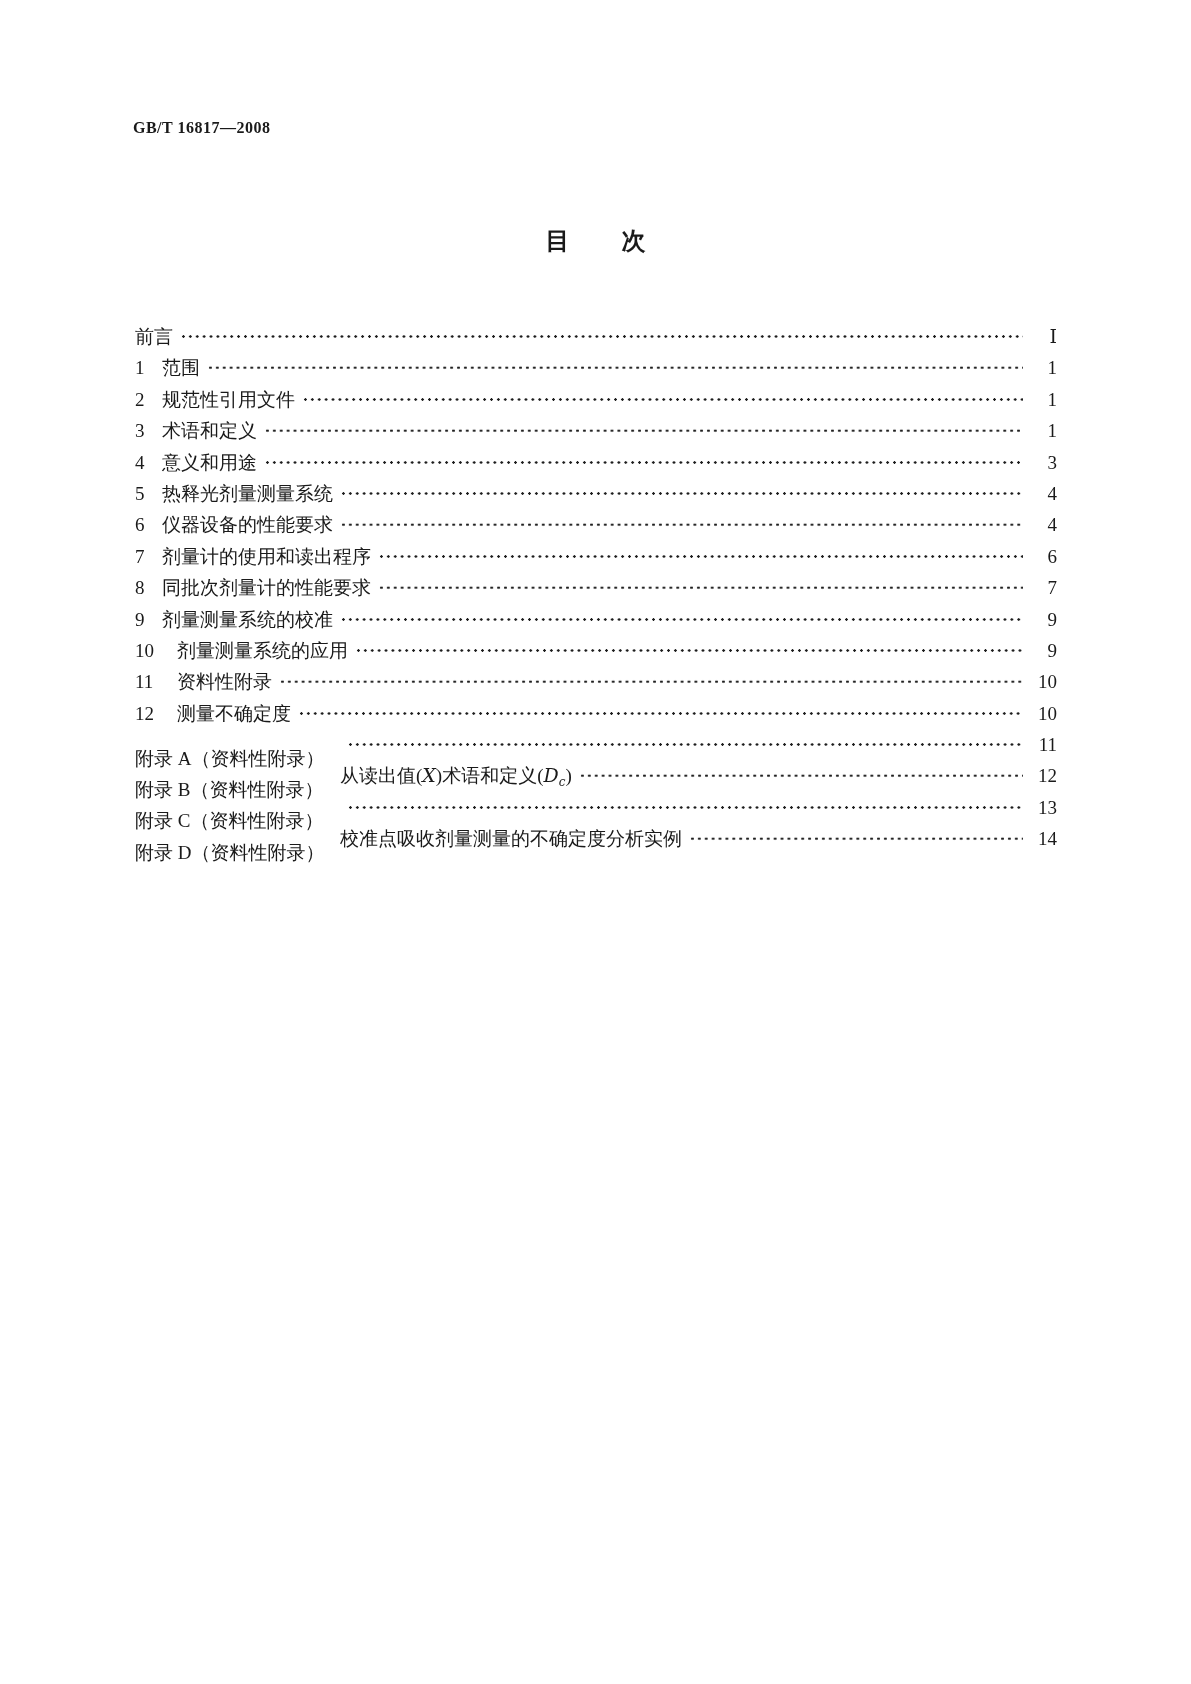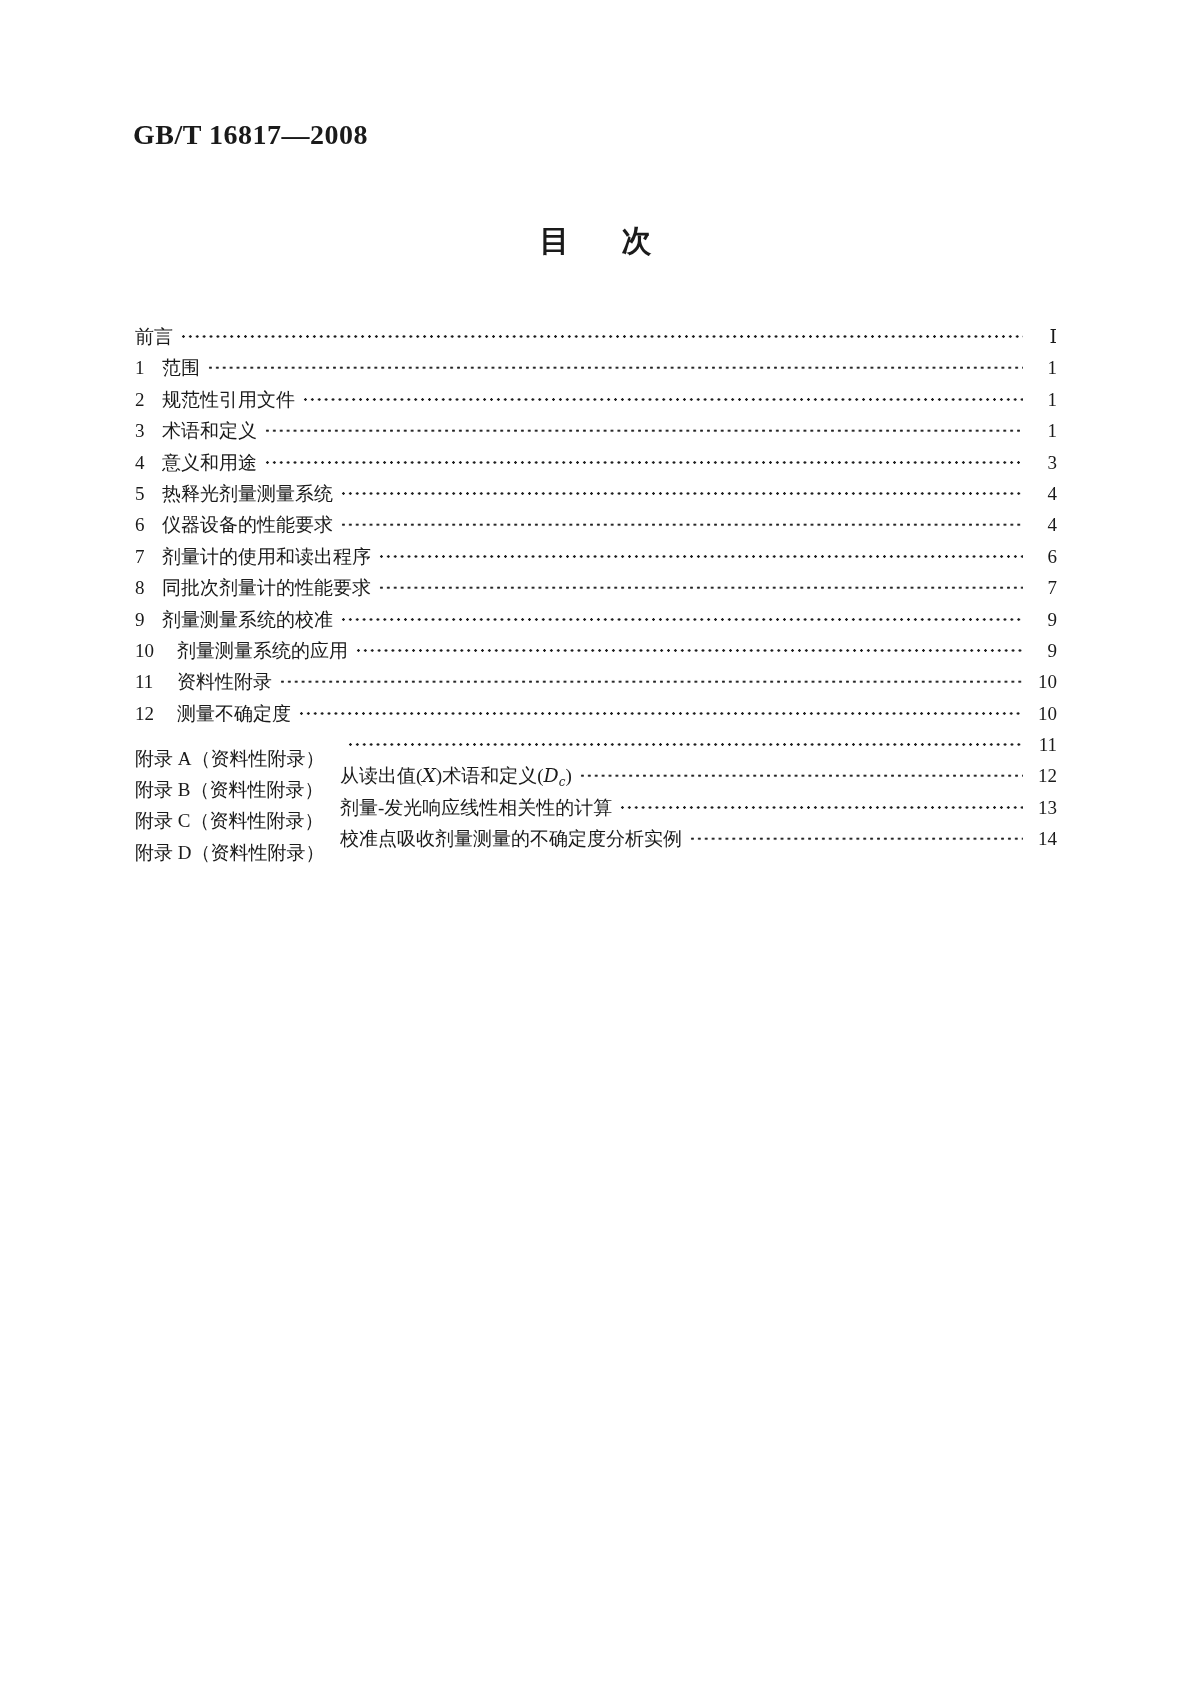--- a/index.html
+++ b/index.html
@@ -7,27 +7,27 @@
     position:relative;
     width:1191px;height:1684px;
     margin:0 auto;
     background:#ffffff;
     color:#1a1a1a;
     font-family:"Liberation Serif","DejaVu Serif",serif;
     overflow:hidden;
   }
   .std-code{
     position:absolute;left:133px;top:119px;
-    font-size:28px;font-weight:700;letter-spacing:0.5px;
+    font-size:16px;font-weight:700;letter-spacing:0.5px;
     white-space:nowrap;
   }
   .toc-title{
     position:absolute;left:0;right:0;top:222px;margin:0;
     text-align:center;
-    font-size:30px;font-weight:700;line-height:38px;
+    font-size:24px;font-weight:700;line-height:38px;
   }
   .toc-title .t1{margin-right:52px;}
   .toc{
     position:absolute;left:135px;top:321px;width:922px;
   }
   .toc-row{
     display:flex;align-items:center;
     height:31.4px;
     font-size:19px;line-height:31.4px;
     white-space:nowrap;
@@ -145,21 +145,20 @@
         <span class="pagenum">11</span>
       </div>
       <div class="toc-row">
         <span class="num appx">附录 B（资料性附录）</span>
         <span class="label"><span>从读出值(</span><span class="seg-i">X</span><span>)术语和定义(</span><span class="seg-i">D</span><sub class="seg-sub">c</sub><span>)</span></span>
         <span class="leader"></span>
         <span class="pagenum">12</span>
       </div>
       <div class="toc-row">
         <span class="num appx">附录 C（资料性附录）</span>
-        <span class="label">剂量-发光响应线性相关性的计算</span>
         <span class="leader"></span>
         <span class="pagenum">13</span>
       </div>
       <div class="toc-row">
         <span class="num appx">附录 D（资料性附录）</span>
         <span class="label">校准点吸收剂量测量的不确定度分析实例</span>
         <span class="leader"></span>
         <span class="pagenum">14</span>
       </div>
     </div>

